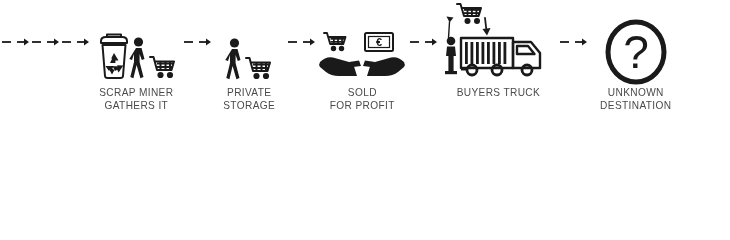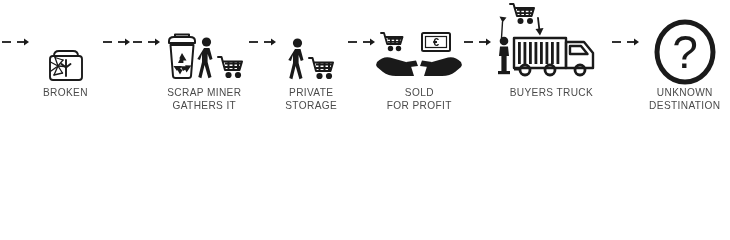--- a/index.html
+++ b/index.html
@@ -77,45 +77,20 @@
   <div class="arrow">
     <svg width="30" height="10" viewBox="0 0 30 10">
       <g stroke="#1a1a1a" stroke-width="1.8" stroke-linecap="butt">
         <path d="M2 5 L11 5"></path>
         <path d="M17 5 L25 5"></path>
       </g>
       <path d="M24 1.6 L29 5 L24 8.4 Z" fill="#1a1a1a"></path>
     </svg>
   </div>
 
-  <div class="stage" style="width:76px">
-    <div class="icon-box">
-      <svg width="44" height="42" viewBox="0 0 44 42">
-        <g fill="none" stroke="#1a1a1a" stroke-width="1.9" stroke-linejoin="round" stroke-linecap="round">
-          <path d="M10 14 Q10 9 15 9 L29 9 Q34 9 34 14"></path>
-          <rect x="6" y="14" width="32" height="24" rx="3"></rect>
-          <path d="M22 18 L22 34"></path>
-          <path d="M17.5 22 L22 25.5 L26.5 22"></path>
-        </g>
-        <g fill="none" stroke="#1a1a1a" stroke-width="1.3" stroke-linecap="round">
-          <path d="M6.5 20 L14 24 L7 29"></path>
-          <path d="M14 24 L11 15.5"></path>
-          <path d="M14 24 L10 33"></path>
-          <path d="M14 24 L19 18"></path>
-          <path d="M14 24 L18.5 31"></path>
-          <path d="M14 24 L20.5 24.5"></path>
-          <path d="M11 15.5 L19 18"></path>
-          <path d="M10 33 L18.5 31"></path>
-        </g>
-      </svg>
-    </div>
-    <div class="label">
-      <span class="ln">BROKEN</span>
-    </div>
-  </div>
 
   <div class="arrow">
     <svg width="30" height="10" viewBox="0 0 30 10">
       <g stroke="#1a1a1a" stroke-width="1.8" stroke-linecap="butt">
         <path d="M2 5 L11 5"></path>
         <path d="M17 5 L25 5"></path>
       </g>
       <path d="M24 1.6 L29 5 L24 8.4 Z" fill="#1a1a1a"></path>
     </svg>
   </div>

